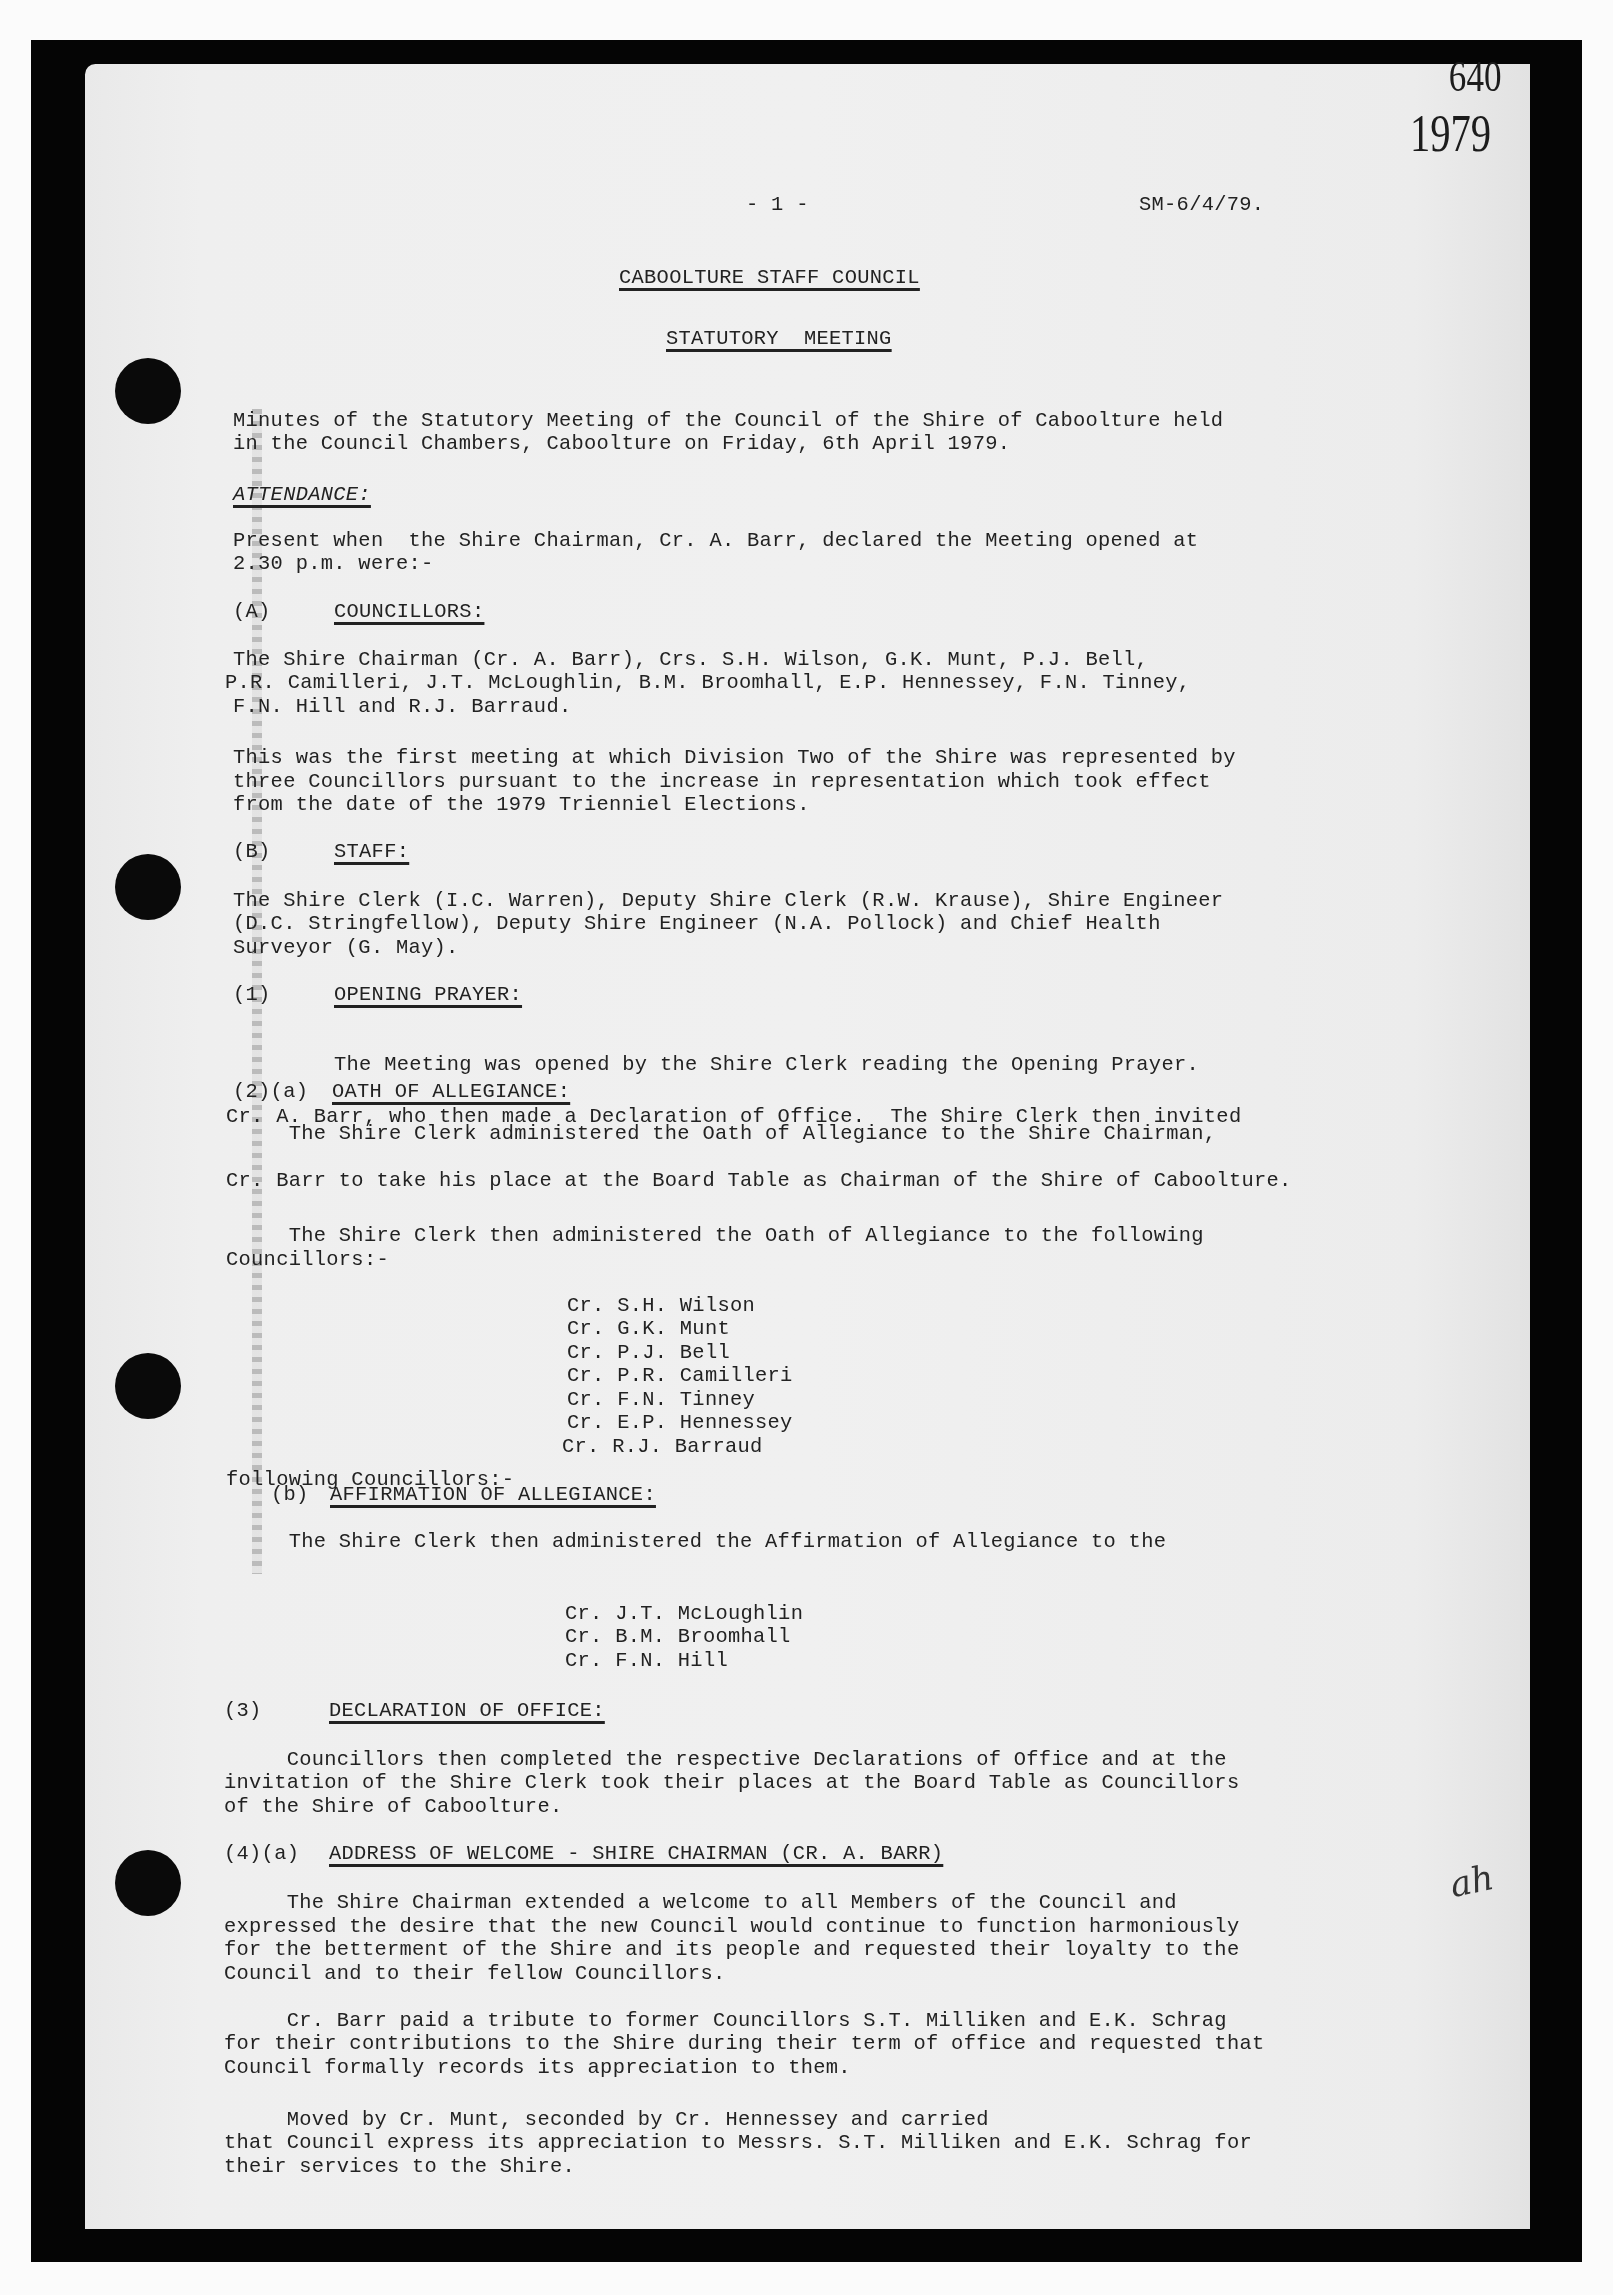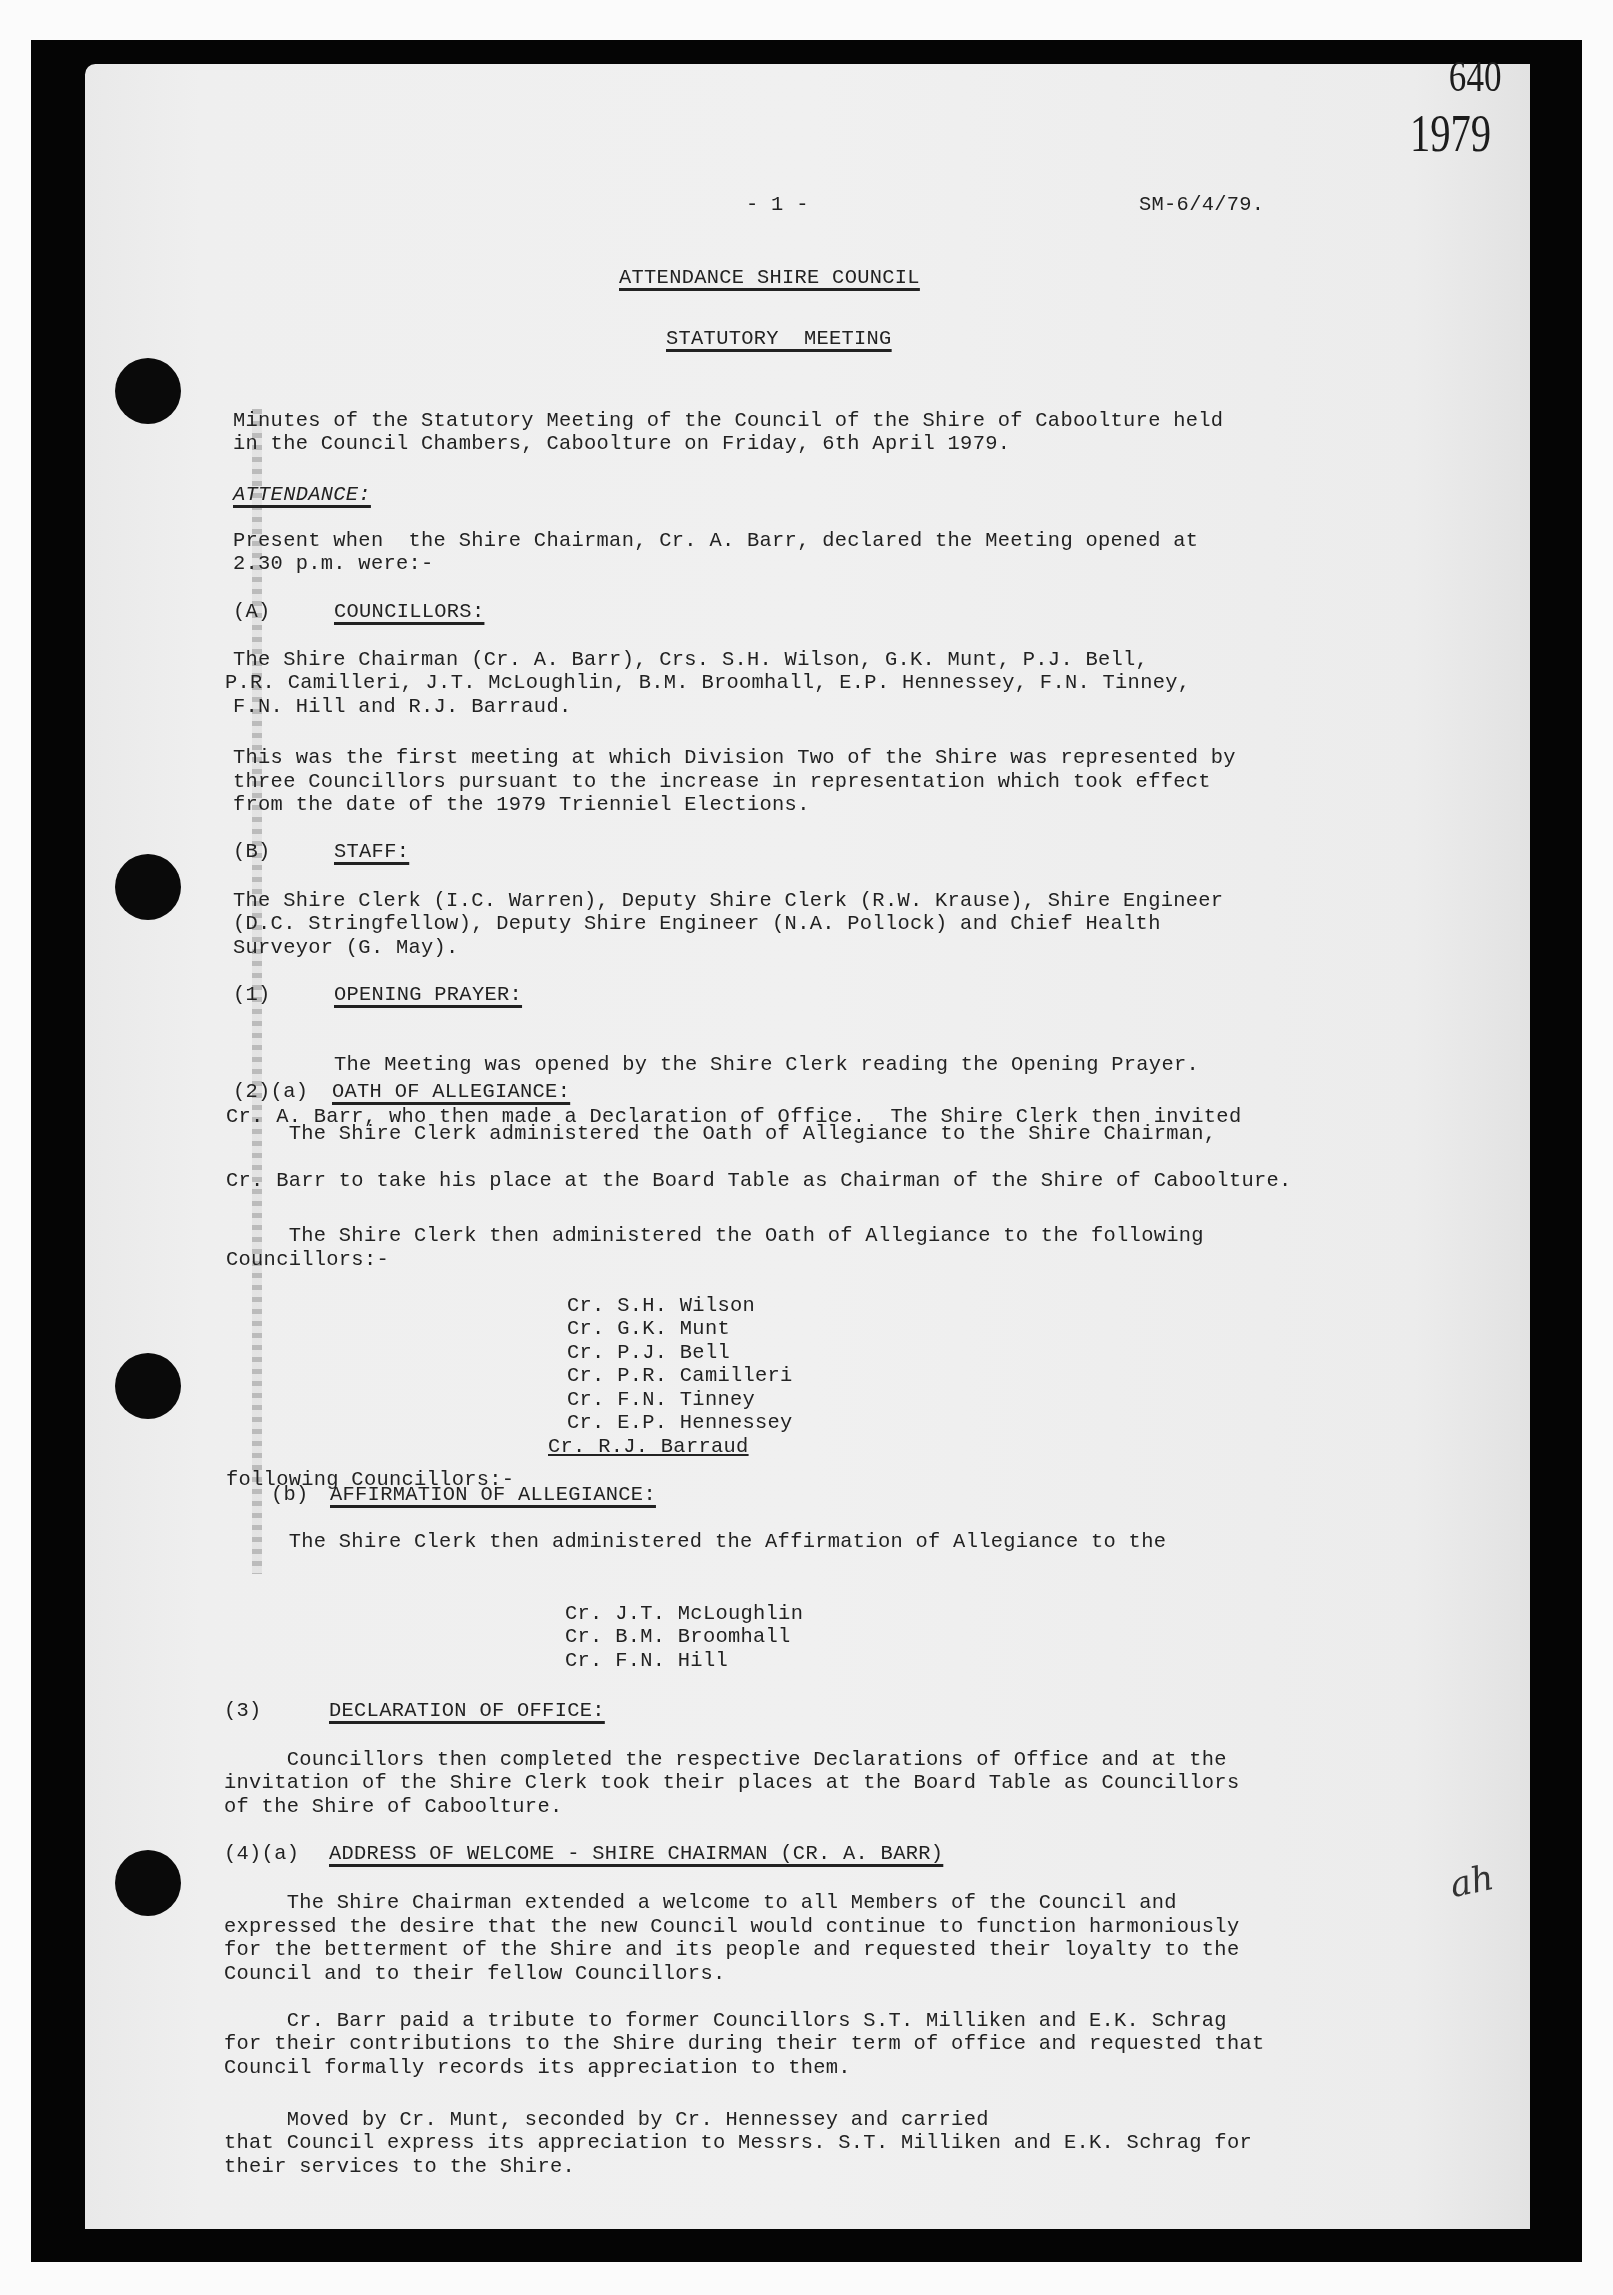--- a/index.html
+++ b/index.html
@@ -49,21 +49,21 @@
 <div class="hole" style="left:115px; top:1353px;"></div>
 <div class="hole" style="left:115px; top:1850px;"></div>
 <div class="binding-strip"></div>
 
 <div class="stamp stamp-num">640</div>
 <div class="stamp stamp-year">1979</div>
 
 <div class="txt" style="left:746px; top:193px;">- 1 -</div>
 <div class="txt" style="left:1139px; top:193px;">SM-6/4/79.</div>
 
-<div class="txt u" style="left:619px; top:266px;">ATTENDANCE SHIRE COUNCIL</div>
+<div class="txt u" style="left:619px; top:266px;">CABOOLTURE STAFF COUNCIL</div>
 <div class="txt u" style="left:666px; top:327px;">STATUTORY  MEETING</div>
 
 <div class="txt" style="left:233px; top:409px;">Minutes of the Statutory Meeting of the Council of the Shire of Caboolture held</div>
 <div class="txt" style="left:233px; top:432px;">in the Council Chambers, Caboolture on Friday, 6th April 1979.</div>
 
 <div class="txt u" style="left:233px; top:483px;font-style:italic;">ATTENDANCE:</div>
 <div class="txt" style="left:233px; top:529px;">Present when  the Shire Chairman, Cr. A. Barr, declared the Meeting opened at</div>
 <div class="txt" style="left:233px; top:552px;">2.30 p.m. were:-</div>
 
 <div class="txt" style="left:233px; top:600px;">(A)</div>
@@ -93,21 +93,21 @@
 <div class="txt" style="left:226px; top:1169px;">Cr. Barr to take his place at the Board Table as Chairman of the Shire of Caboolture.</div>
 <div class="txt" style="left:226px; top:1224px;">     The Shire Clerk then administered the Oath of Allegiance to the following</div>
 <div class="txt" style="left:226px; top:1248px;">Councillors:-</div>
 
 <div class="txt" style="left:567px; top:1294px;">Cr. S.H. Wilson</div>
 <div class="txt" style="left:567px; top:1317px;">Cr. G.K. Munt</div>
 <div class="txt" style="left:567px; top:1341px;">Cr. P.J. Bell</div>
 <div class="txt" style="left:567px; top:1364px;">Cr. P.R. Camilleri</div>
 <div class="txt" style="left:567px; top:1388px;">Cr. F.N. Tinney</div>
 <div class="txt" style="left:567px; top:1411px;">Cr. E.P. Hennessey</div>
-<div class="txt" style="left:548px; top:1435px;text-decoration:underline;">Cr. R.J. Barraud</div>
+<div class="txt" style="left:562px; top:1435px;">Cr. R.J. Barraud</div>
 
 <div class="txt" style="left:271px; top:1483px;">(b)</div>
 <div class="txt u" style="left:330px; top:1483px;">AFFIRMATION OF ALLEGIANCE:</div>
 <div class="txt" style="left:226px; top:1530px;">     The Shire Clerk then administered the Affirmation of Allegiance to the</div>
 <div class="txt" style="left:226px; top:1468px;">following Councillors:-</div>
 <div class="txt" style="left:565px; top:1602px;">Cr. J.T. McLoughlin</div>
 <div class="txt" style="left:565px; top:1625px;">Cr. B.M. Broomhall</div>
 <div class="txt" style="left:565px; top:1649px;">Cr. F.N. Hill</div>
 
 <div class="txt" style="left:224px; top:1699px;">(3)</div>

